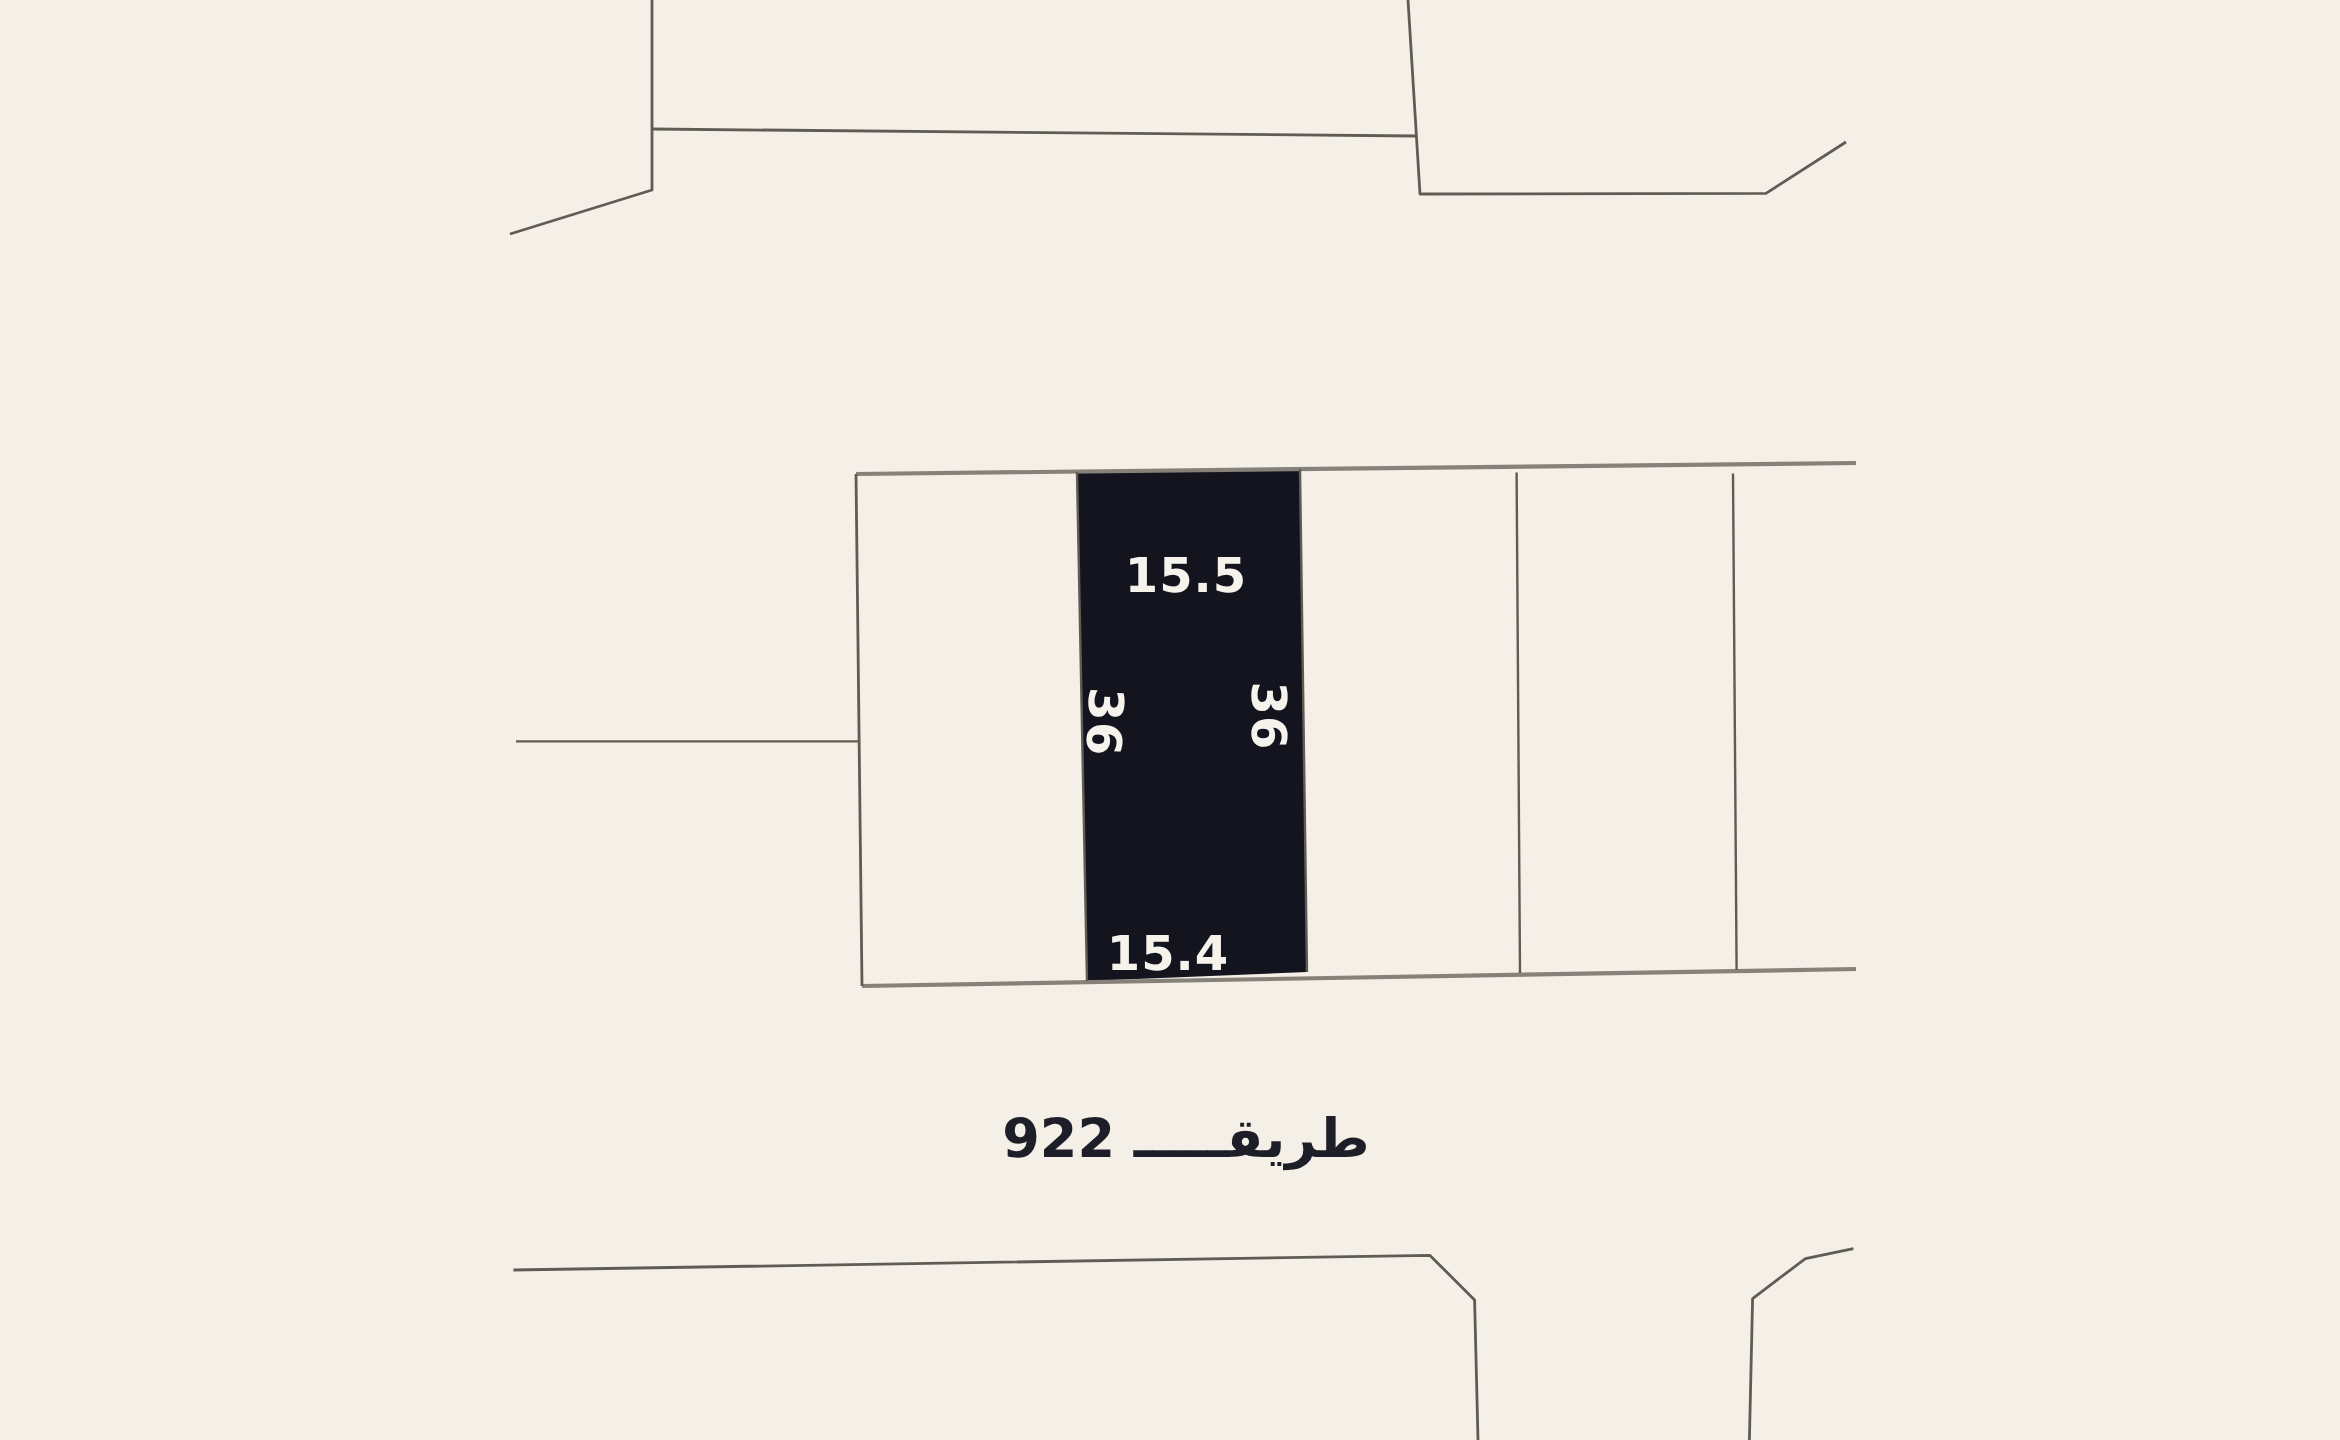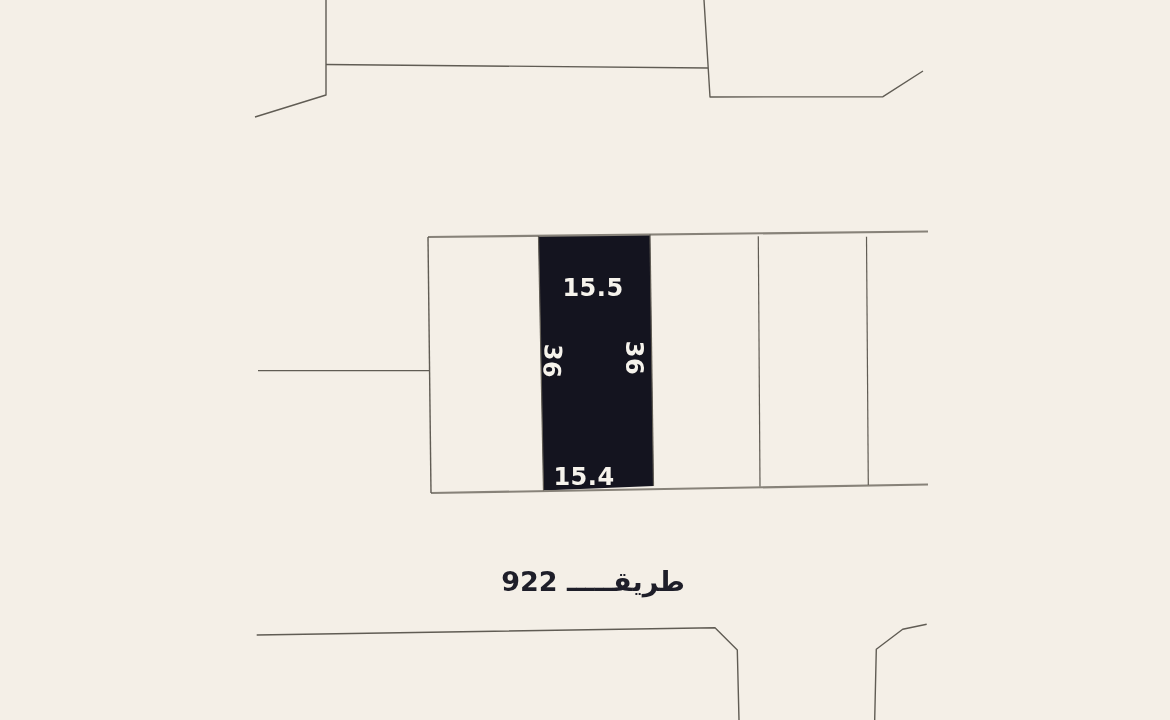--- a/index.html
+++ b/index.html
@@ -54,21 +54,20 @@
     transform: translate(-50%, -50%) rotate(93deg);
   }
   .dim-label.vertical-right {
     transform: translate(-50%, -50%) rotate(90deg);
   }
   .road-label {
     color: #1e1e29;
     font-size: 27px;
     font-weight: 700;
     direction: rtl;
-    margin-top: 11px;
   }
 </style>
 </head>
 <body>
 
 <div class="stage">
 
   <svg class="map-svg" viewBox="0 0 1170 720">
 
     <polygon points="538.5,236 650,234.5 653.5,486 543.5,490.5" fill="#14141f"></polygon>

